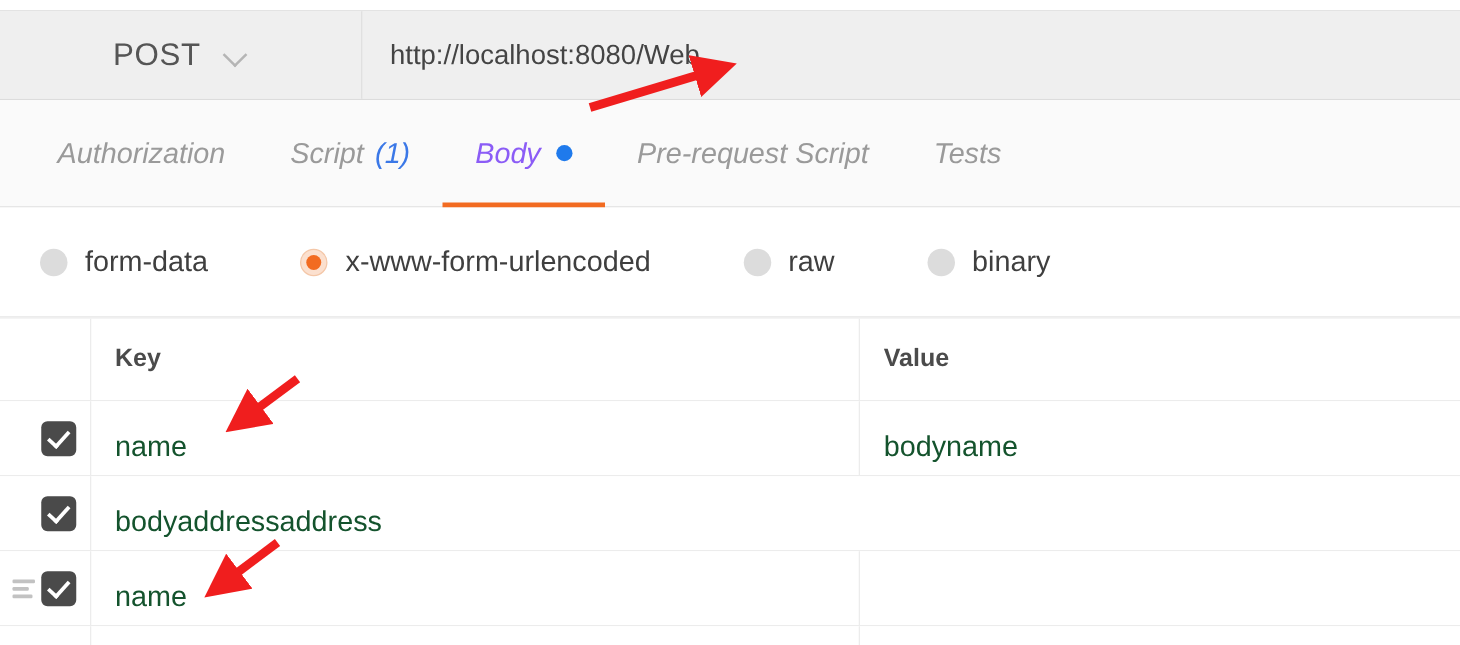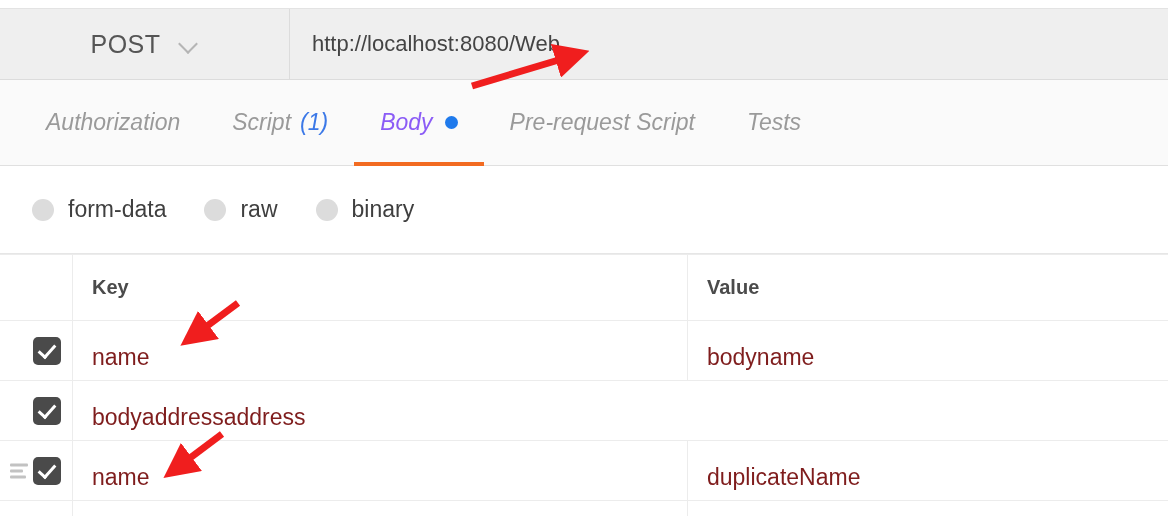--- a/index.html
+++ b/index.html
@@ -120,20 +120,21 @@
   .radio-row {
     position: absolute;
     left: 0; top: 166px;
     width: 1168px; height: 88px;
     background: #ffffff;
     border-bottom: 1px solid #e6e6e6;
     box-sizing: border-box;
     display: flex;
     align-items: center;
     padding-left: 32px;
+    gap: 36px;
   }
   .radio-opt {
     display: flex;
     align-items: center;
     margin-right: 38px;
     cursor: pointer;
   }
   .radio-mark {
     width: 22px; height: 22px;
     border-radius: 50%;
@@ -206,21 +207,21 @@
     padding-left: 19px;
     box-sizing: border-box;
   }
   .th {
     font-size: 20px;
     font-weight: bold;
     color: #4b4b4b;
   }
   .cell-text {
     font-size: 23px;
-    color: #7f1d1d;
+    color: #14532d;
     margin-top: 13px;
   }
   .checkbox {
     width: 28px; height: 28px;
     border-radius: 5px;
     background: #4a4a4a;
     position: relative;
     flex: none;
     cursor: pointer;
   }
@@ -289,20 +290,24 @@
   </div>
   <div class="tab">
     <span>Tests</span>
   </div>
 </div>
 
 <div class="radio-row">
   <div class="radio-opt">
     <span class="radio-mark"></span>
     <span class="radio-text">form-data</span>
+  </div>
+  <div class="radio-opt selected">
+    <span class="radio-mark"></span>
+    <span class="radio-text">x-www-form-urlencoded</span>
   </div>
   <div class="radio-opt">
     <span class="radio-mark"></span>
     <span class="radio-text">raw</span>
   </div>
   <div class="radio-opt">
     <span class="radio-mark"></span>
     <span class="radio-text">binary</span>
   </div>
 </div>
@@ -344,23 +349,20 @@
     <div class="col-check">
       <span class="drag-handle">
           <i></i>
           <i></i>
           <i></i>
         </span>
       <span class="checkbox"></span>
     </div>
     <div class="col-key">
       <span class="cell-text">name</span>
-    </div>
-    <div class="col-value">
-      <span class="cell-text">duplicateName</span>
     </div>
   </div>
 
   <div class="kv-row">
     <div class="col-check"></div>
     <div class="col-key"></div>
     <div class="col-value"></div>
   </div>
 
 </div>

